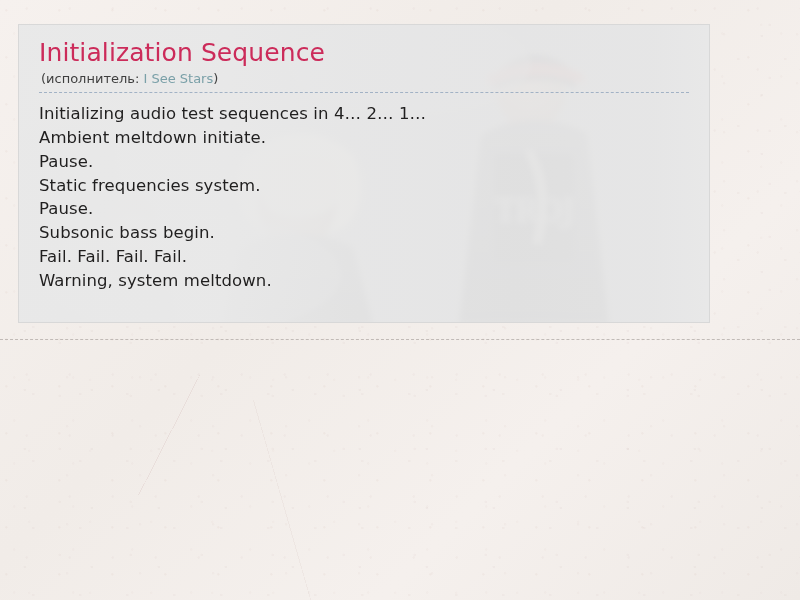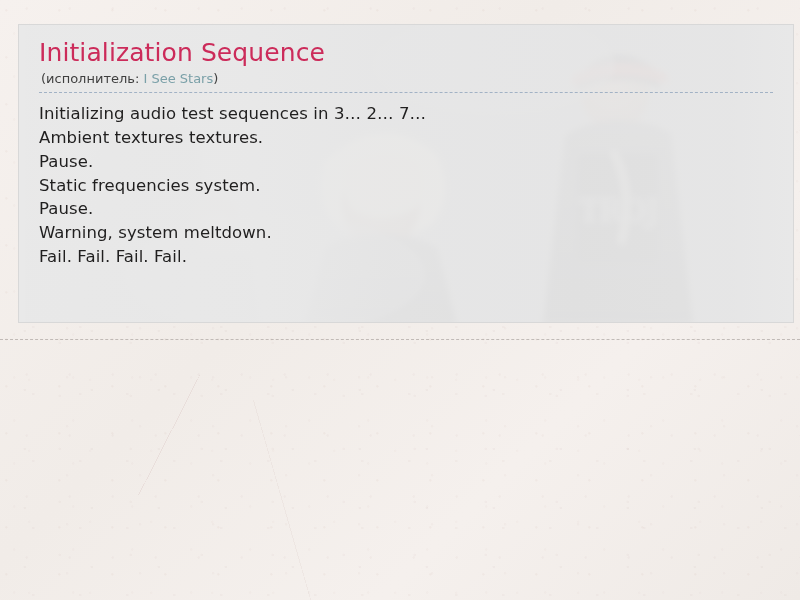--- a/index.html
+++ b/index.html
@@ -54,21 +54,21 @@
     height: 0;
     border-top: 1px dashed #b9b2ae;
     opacity: 0.85;
   }
 
   
   #card {
     position: absolute;
     left: 18px;
     top: 24px;
-    width: 776px;
+    width: 692px;
     height: 299px;
     background-color: #e9e9e9;
     border: 1px solid #d8d8d8;
     box-sizing: border-box;
     overflow: hidden;
   }
 
   
   #card-photo {
     position: absolute;
@@ -211,23 +211,24 @@
 
   <div id="card-inner">
 
     <h1 class="slide-title">Initialization Sequence</h1>
 
     <p class="slide-subtitle"><span>(исполнитель: </span><a href="#">I See Stars</a><span>)</span></p>
 
     <div class="header-rule"></div>
 
     <ul class="lyrics" id="lyrics-list">
-        <li>Initializing audio test sequences in 3… 2… 7…</li>
-        <li>Ambient textures textures.</li>
+        <li>Initializing audio test sequences in 4… 2… 1…</li>
+        <li>Ambient meltdown initiate.</li>
         <li>Pause.</li>
         <li>Static frequencies system.</li>
         <li>Pause.</li>
+        <li>Subsonic bass begin.</li>
+        <li>Fail. Fail. Fail. Fail.</li>
         <li>Warning, system meltdown.</li>
-        <li>Fail. Fail. Fail. Fail.</li>
       </ul>
 
   </div>
 </div>
 
 </body></html>

